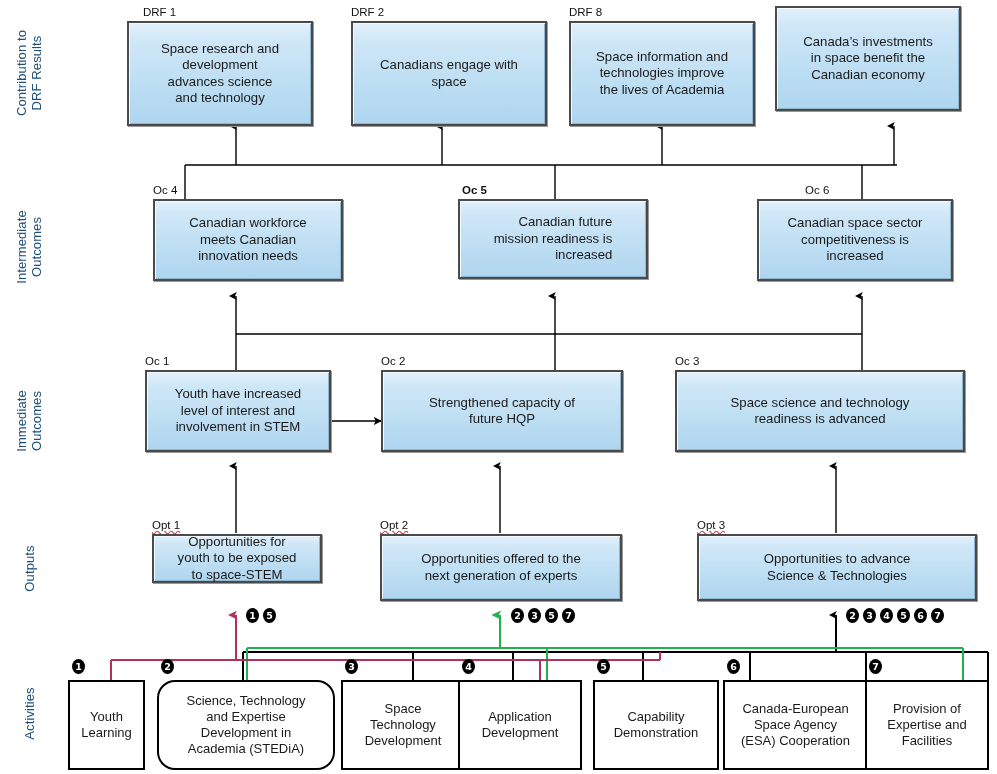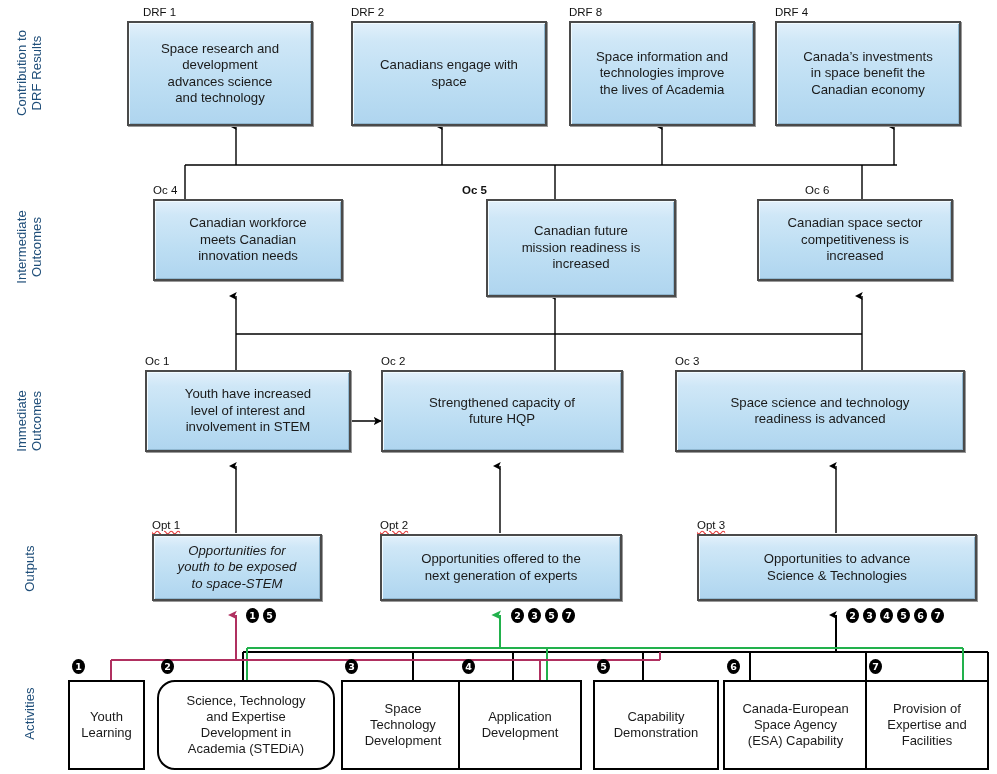--- a/index.html
+++ b/index.html
@@ -196,68 +196,68 @@
   </div>
 
   <div class="cap" style="left:569px; top:6px;">DRF 8</div>
   <div class="node blue" style="left:569px; top:21px; width:186px; height:105px;">
     <span class="txt">Space information and
 technologies improve
 the lives of Academia</span>
   </div>
 
   <div class="cap" style="left:775px; top:6px;">DRF 4</div>
-  <div class="node blue" style="left:775px; top:21px; width:186px; height:105px;">
+  <div class="node blue" style="left:775px; top:6px; width:186px; height:105px;">
     <span class="txt">Canada’s investments
 in space benefit the
 Canadian economy</span>
   </div>
 
   <div class="cap" style="left:153px; top:184px;">Oc 4</div>
   <div class="node blue" style="left:153px; top:199px; width:190px; height:82px;">
     <span class="txt">Canadian workforce
 meets Canadian
 innovation needs</span>
   </div>
 
   <div class="cap" style="left:462px; top:184px;font-weight:bold;">Oc 5</div>
-  <div class="node blue" style="left:486px; top:199px; width:190px; height:98px;">
+  <div class="node blue" style="left:458px; top:199px; width:190px; height:80px;text-align:right;">
     <span class="txt">Canadian future
 mission readiness is
 increased</span>
   </div>
 
   <div class="cap" style="left:757px; top:184px;margin-left:48px;">Oc 6</div>
   <div class="node blue" style="left:757px; top:199px; width:196px; height:82px;">
     <span class="txt">Canadian space sector
 competitiveness is
 increased</span>
   </div>
 
   <div class="cap" style="left:145px; top:355px;">Oc 1</div>
-  <div class="node blue" style="left:145px; top:370px; width:206px; height:82px;">
+  <div class="node blue" style="left:145px; top:370px; width:186px; height:82px;">
     <span class="txt">Youth have increased
 level of interest and
 involvement in STEM</span>
   </div>
 
   <div class="cap" style="left:381px; top:355px;">Oc 2</div>
   <div class="node blue" style="left:381px; top:370px; width:242px; height:82px;">
     <span class="txt">Strengthened capacity of
 future HQP</span>
   </div>
 
   <div class="cap" style="left:675px; top:355px;">Oc 3</div>
   <div class="node blue" style="left:675px; top:370px; width:290px; height:82px;">
     <span class="txt">Space science and technology
 readiness is advanced</span>
   </div>
 
   <div class="cap spell" style="left:152px; top:519px;">Opt 1</div>
-  <div class="node blue" style="left:152px; top:534px; width:170px; height:67px;font-style:italic;">
+  <div class="node blue" style="left:152px; top:534px; width:170px; height:49px;">
     <span class="txt">Opportunities for
 youth to be exposed
 to space-STEM</span>
   </div>
   <div class="badgerow" style="left:246px; top:608px;">
     <span class="badge">1</span>
     <span class="badge">5</span>
   </div>
 
   <div class="cap spell" style="left:380px; top:519px;">Opt 2</div>
@@ -316,21 +316,21 @@
   <span class="badge" style="left:597px; top:659px;">5</span>
   <div class="node white" style="left:593px; top:680px; width:126px; height:90px;">
     <span class="txt">Capability
 Demonstration</span>
   </div>
 
   <span class="badge" style="left:727px; top:659px;">6</span>
   <div class="node white" style="left:723px; top:680px; width:145px; height:90px;">
     <span class="txt">Canada-European
 Space Agency
-(ESA) Capability</span>
+(ESA) Cooperation</span>
   </div>
 
   <span class="badge" style="left:869px; top:659px;">7</span>
   <div class="node white" style="left:865px; top:680px; width:124px; height:90px;">
     <span class="txt">Provision of
 Expertise and
 Facilities</span>
   </div>
 
 </div>

